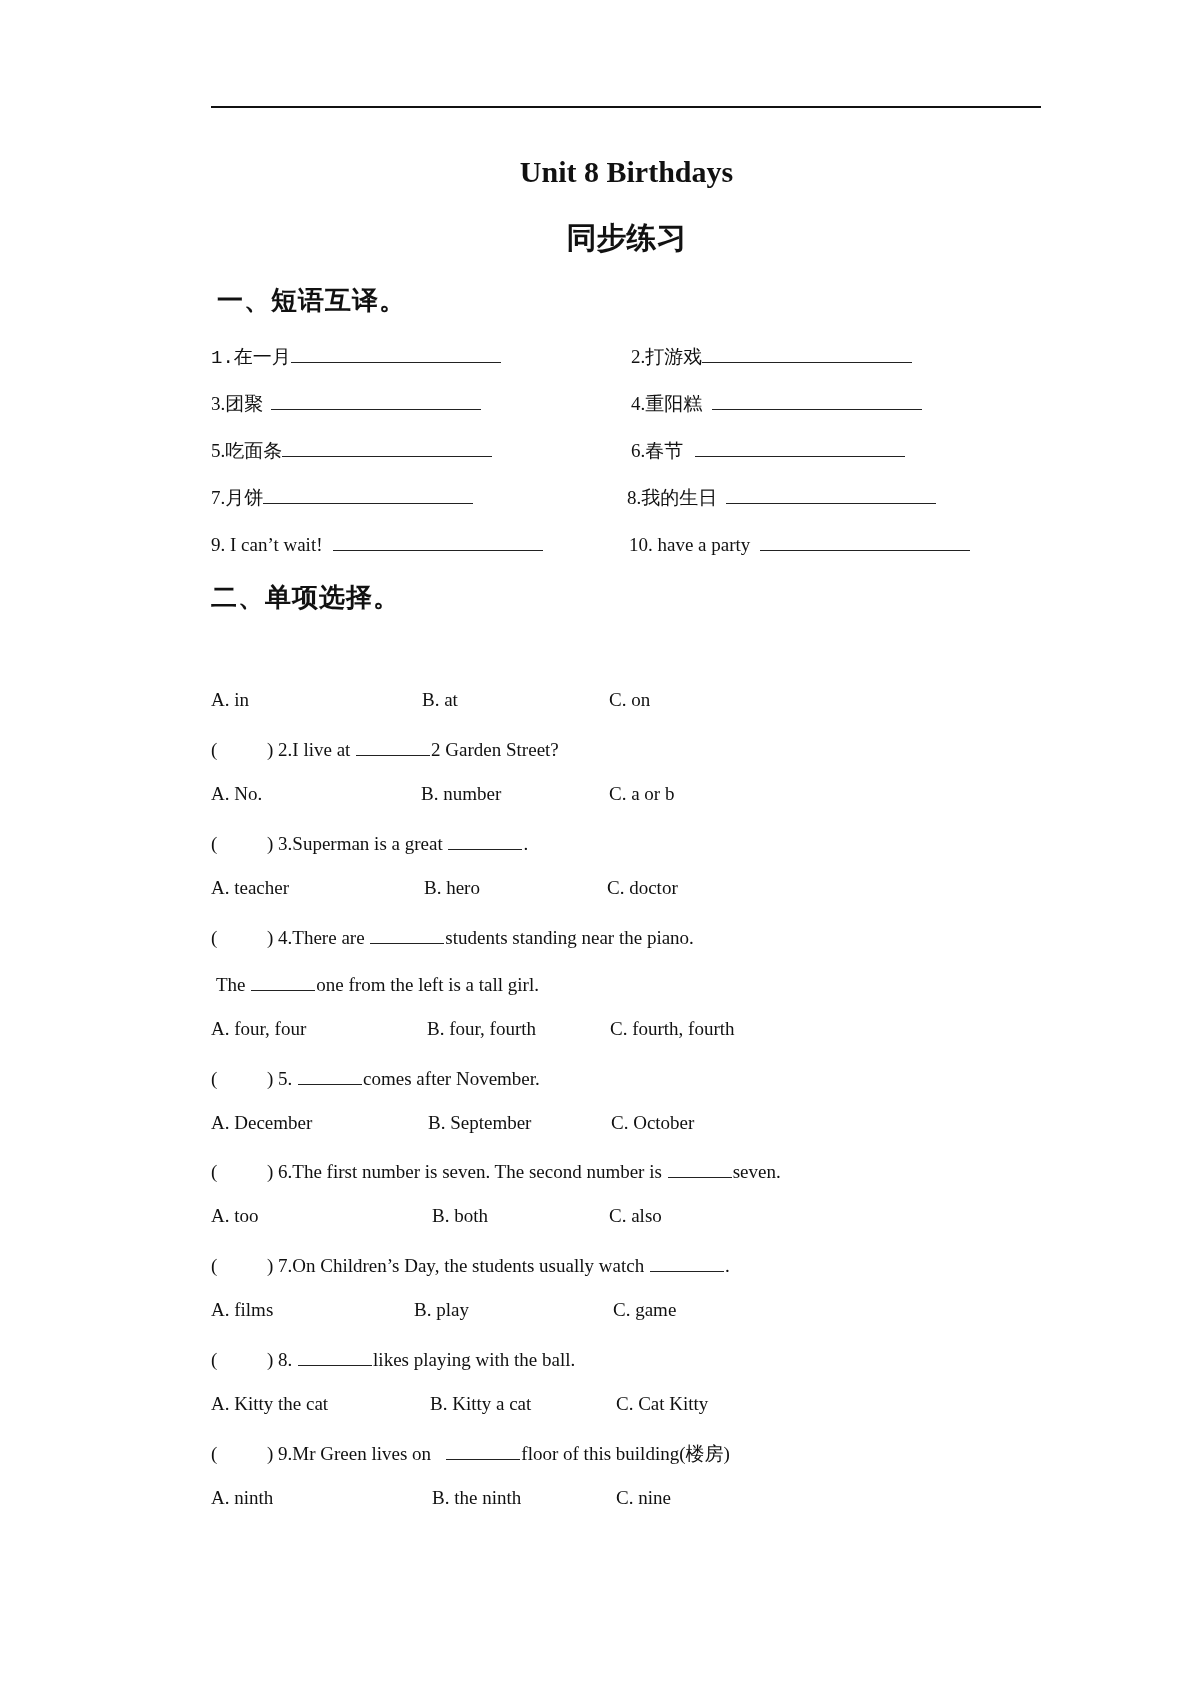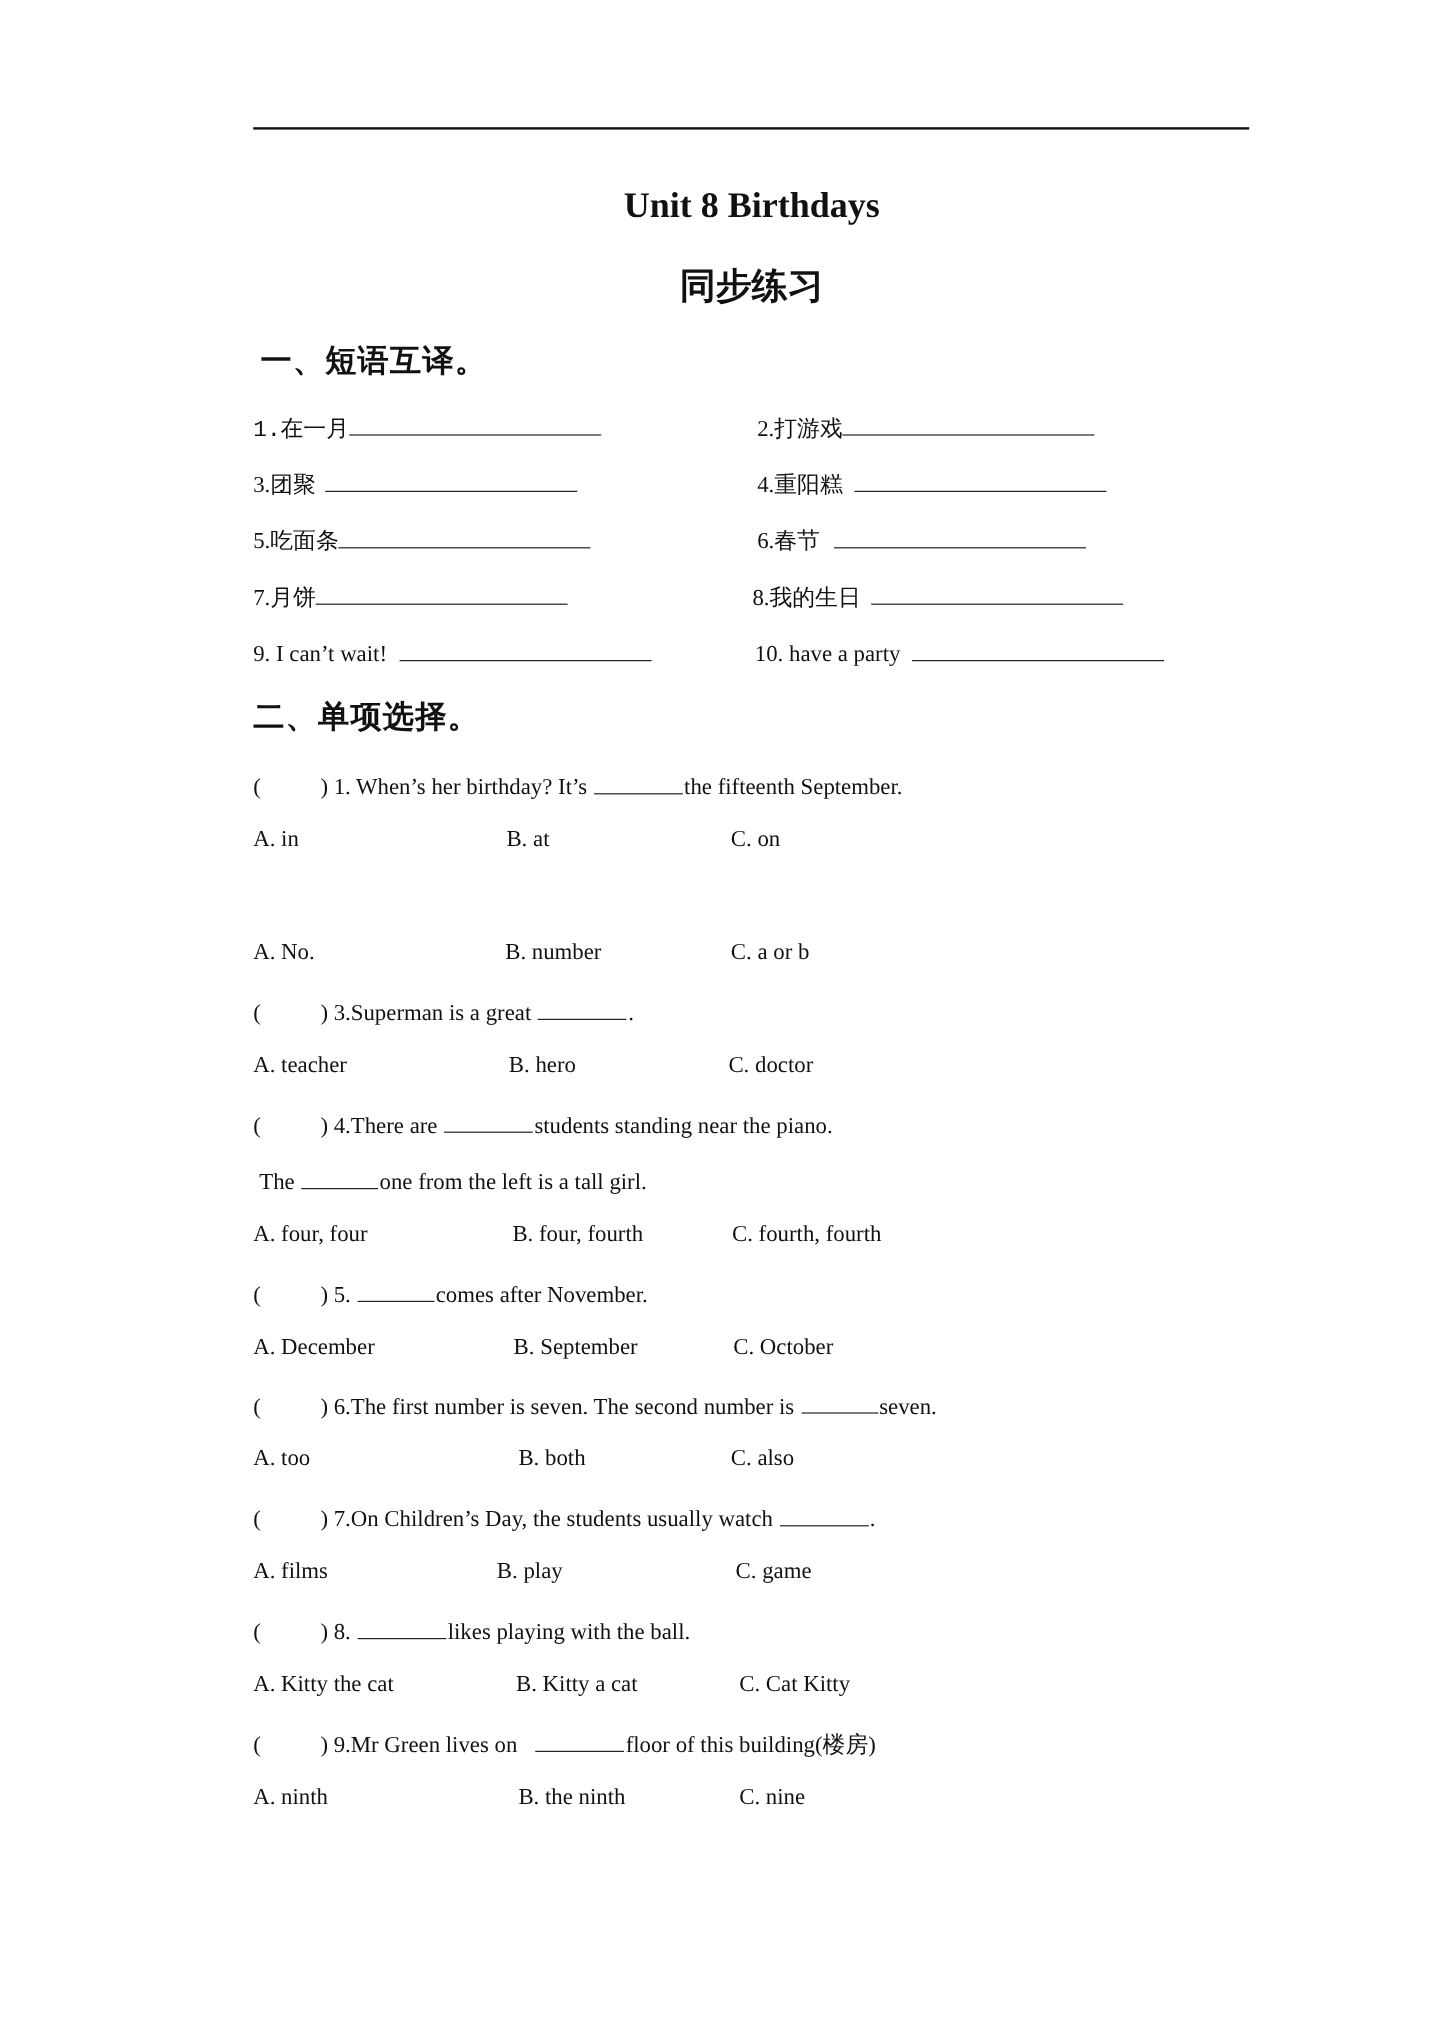--- a/index.html
+++ b/index.html
@@ -135,28 +135,28 @@
 
   <div class="phrase-item" style="left:180px; top:530px;">
     <span class="phrase-label">9. I can’t wait!</span><span class="gap" style="width:10px;"></span><span class="blank blank-long"></span>
   </div>
   <div class="phrase-item" style="left:598px; top:530px;">
     <span class="phrase-label">10. have a party</span><span class="gap" style="width:10px;"></span><span class="blank blank-long"></span>
   </div>
 
   <div class="section-heading sec2">二、单项选择。</div>
 
-  <div class="row" style="left:180px; top:641px;">
-    <span class="paren-open">(</span><span>)</span>
-    <span>1. When’s her birthday? It’s </span><span class="blank blank-q"></span><span>the fifteenth September.</span>
-  </div>
   <div class="opt" style="left:180px; top:688px;">A. in</div>
   <div class="opt" style="left:391px; top:688px;">B. at</div>
   <div class="opt" style="left:578px; top:688px;">C. on</div>
 
+  <div class="row" style="left:180px; top:735px;">
+    <span class="paren-open">(</span><span>)</span>
+    <span>2.I live at </span><span class="blank blank-q"></span><span>2 Garden Street?</span>
+  </div>
   <div class="opt" style="left:180px; top:782px;">A. No.</div>
   <div class="opt" style="left:390px; top:782px;">B. number</div>
   <div class="opt" style="left:578px; top:782px;">C. a or b</div>
 
   <div class="row" style="left:180px; top:829px;">
     <span class="paren-open">(</span><span>)</span>
     <span>3.Superman is a great </span><span class="blank blank-q"></span><span>.</span>
   </div>
   <div class="opt" style="left:180px; top:876px;">A. teacher</div>
   <div class="opt" style="left:393px; top:876px;">B. hero</div>

